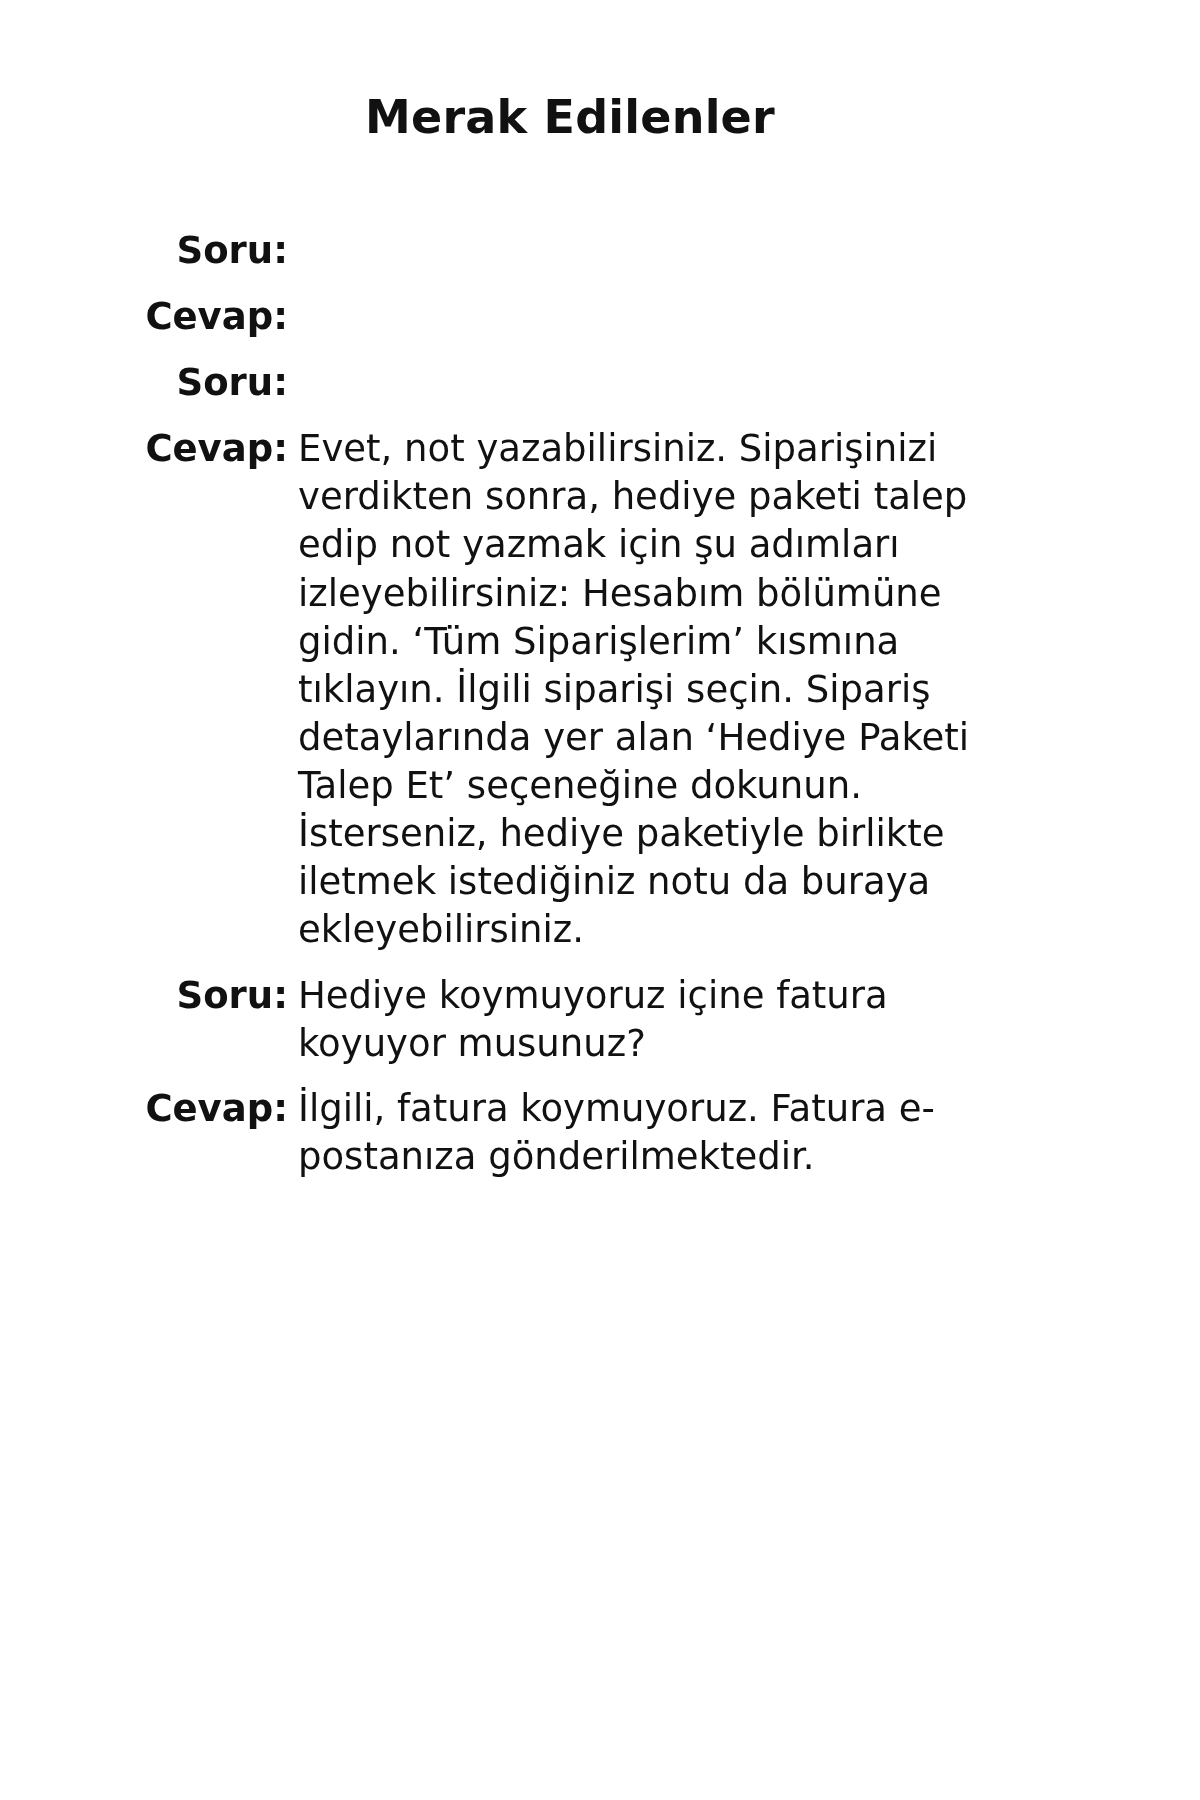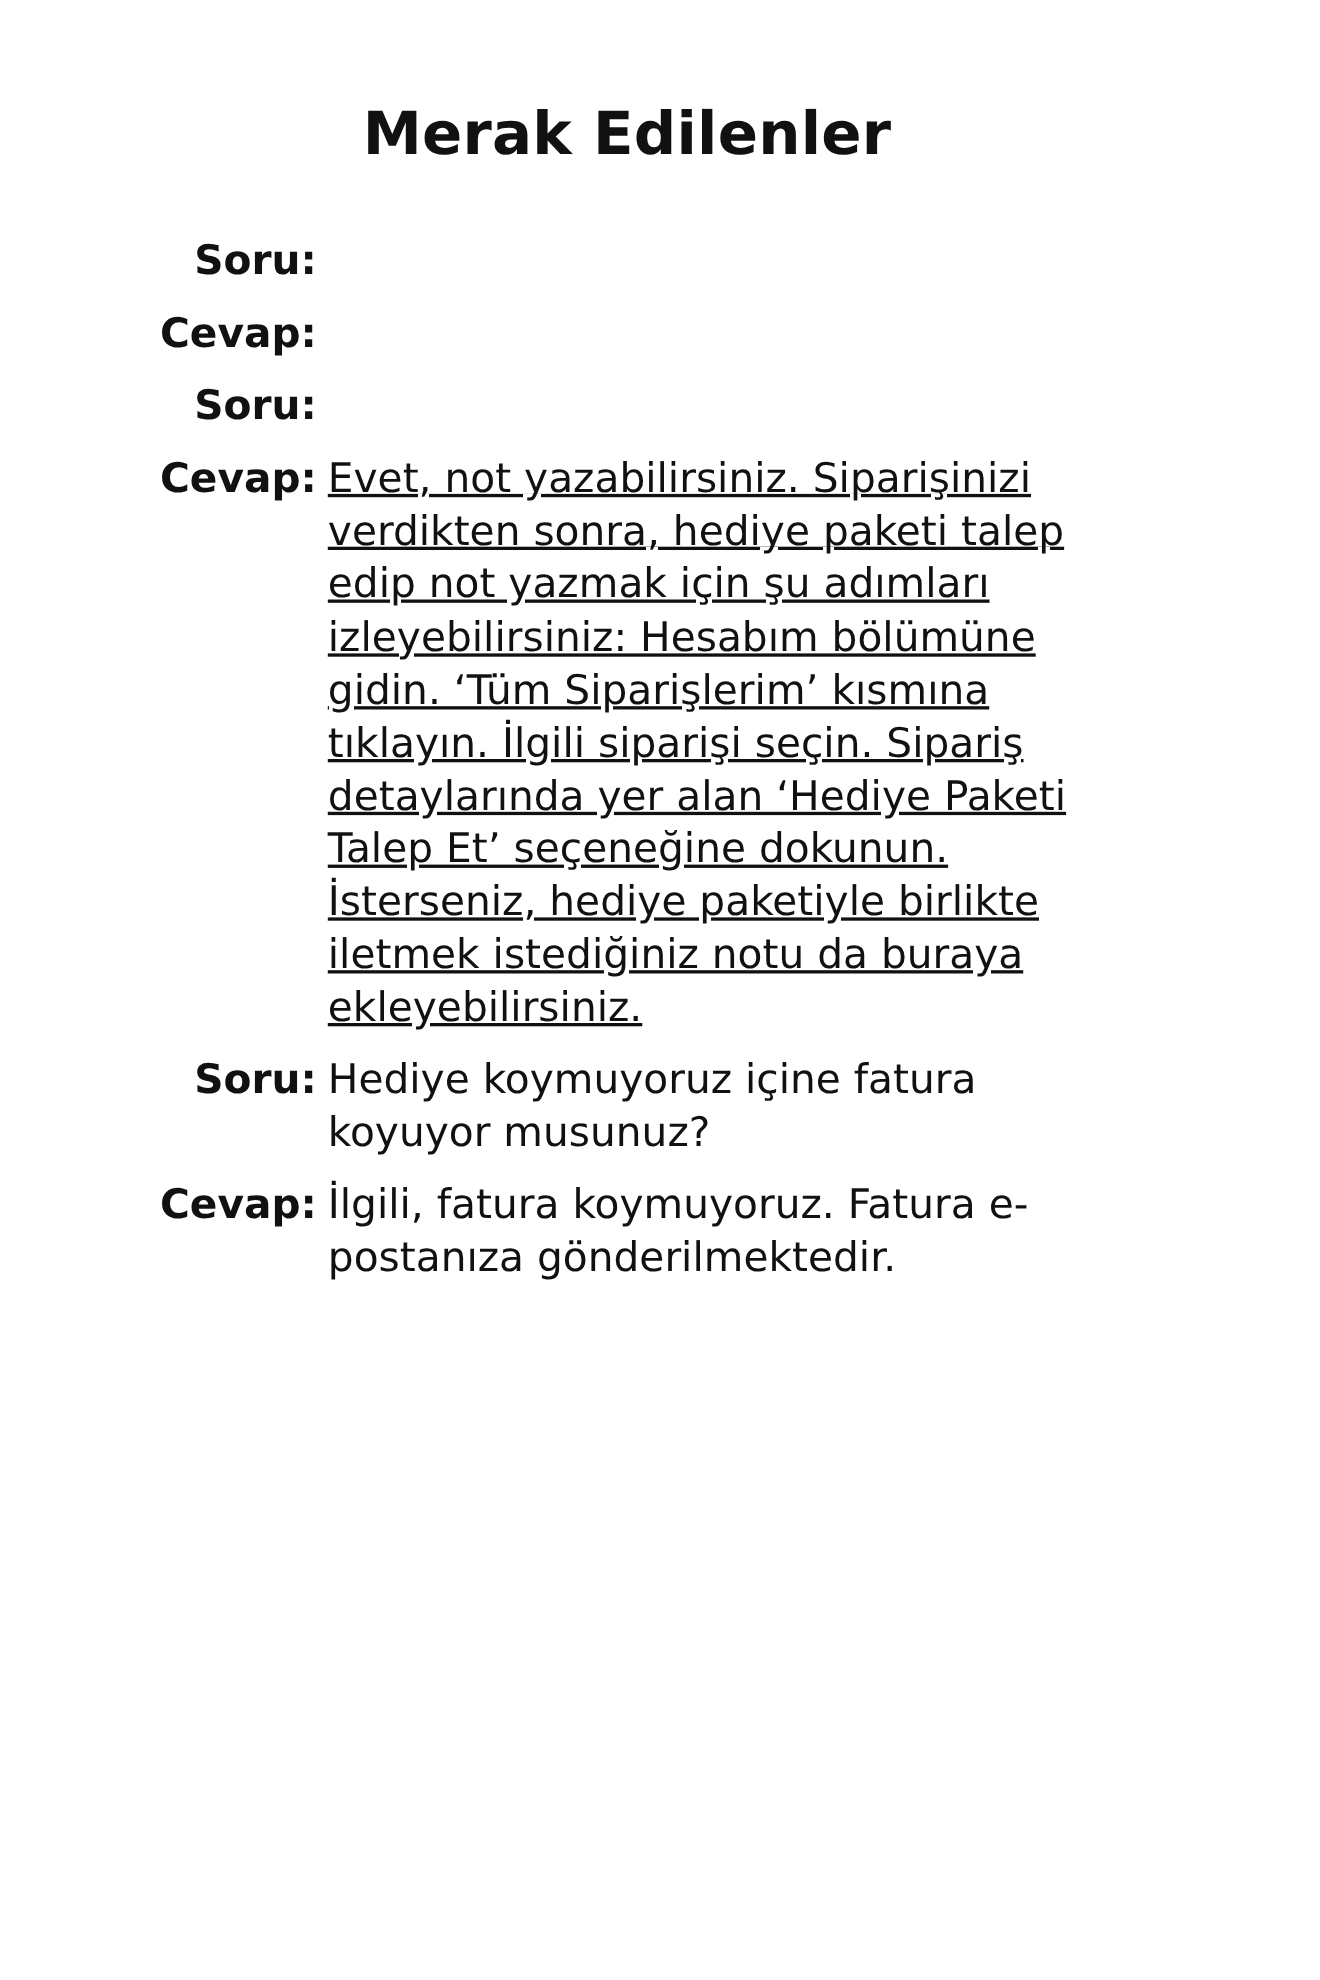--- a/index.html
+++ b/index.html
@@ -16,28 +16,28 @@
   }
   .page {
     width: 1200px;
     height: 1800px;
     box-sizing: border-box;
     padding: 80px 120px 0 120px;
     position: relative;
   }
   .doc-title {
     text-align: center;
-    font-size: 54px;
+    font-size: 46px;
     font-weight: 700;
     letter-spacing: 0.2px;
     margin: 10px 0 0 0;
     padding-right: 60px;
   }
   .faq-list {
-    margin-top: 60px;
+    margin-top: 83px;
   }
   .faq-row {
     display: flex;
     align-items: flex-start;
     margin-bottom: 18px;
   }
   .faq-row.tight {
     margin-bottom: 16px;
   }
   .faq-label {
@@ -53,21 +53,20 @@
   }
   .faq-text {
     flex: 1 1 auto;
     font-size: 37px;
     font-weight: 400;
     line-height: 1.30;
     max-width: 690px;
   }
   .faq-text.wrapnarrow {
     max-width: 690px;
-    text-decoration: underline;
   }
 </style>
 </head>
 <body>
 
 <div class="page">
 
   <h1 class="doc-title">Merak Edilenler</h1>
 
   <div class="faq-list">

